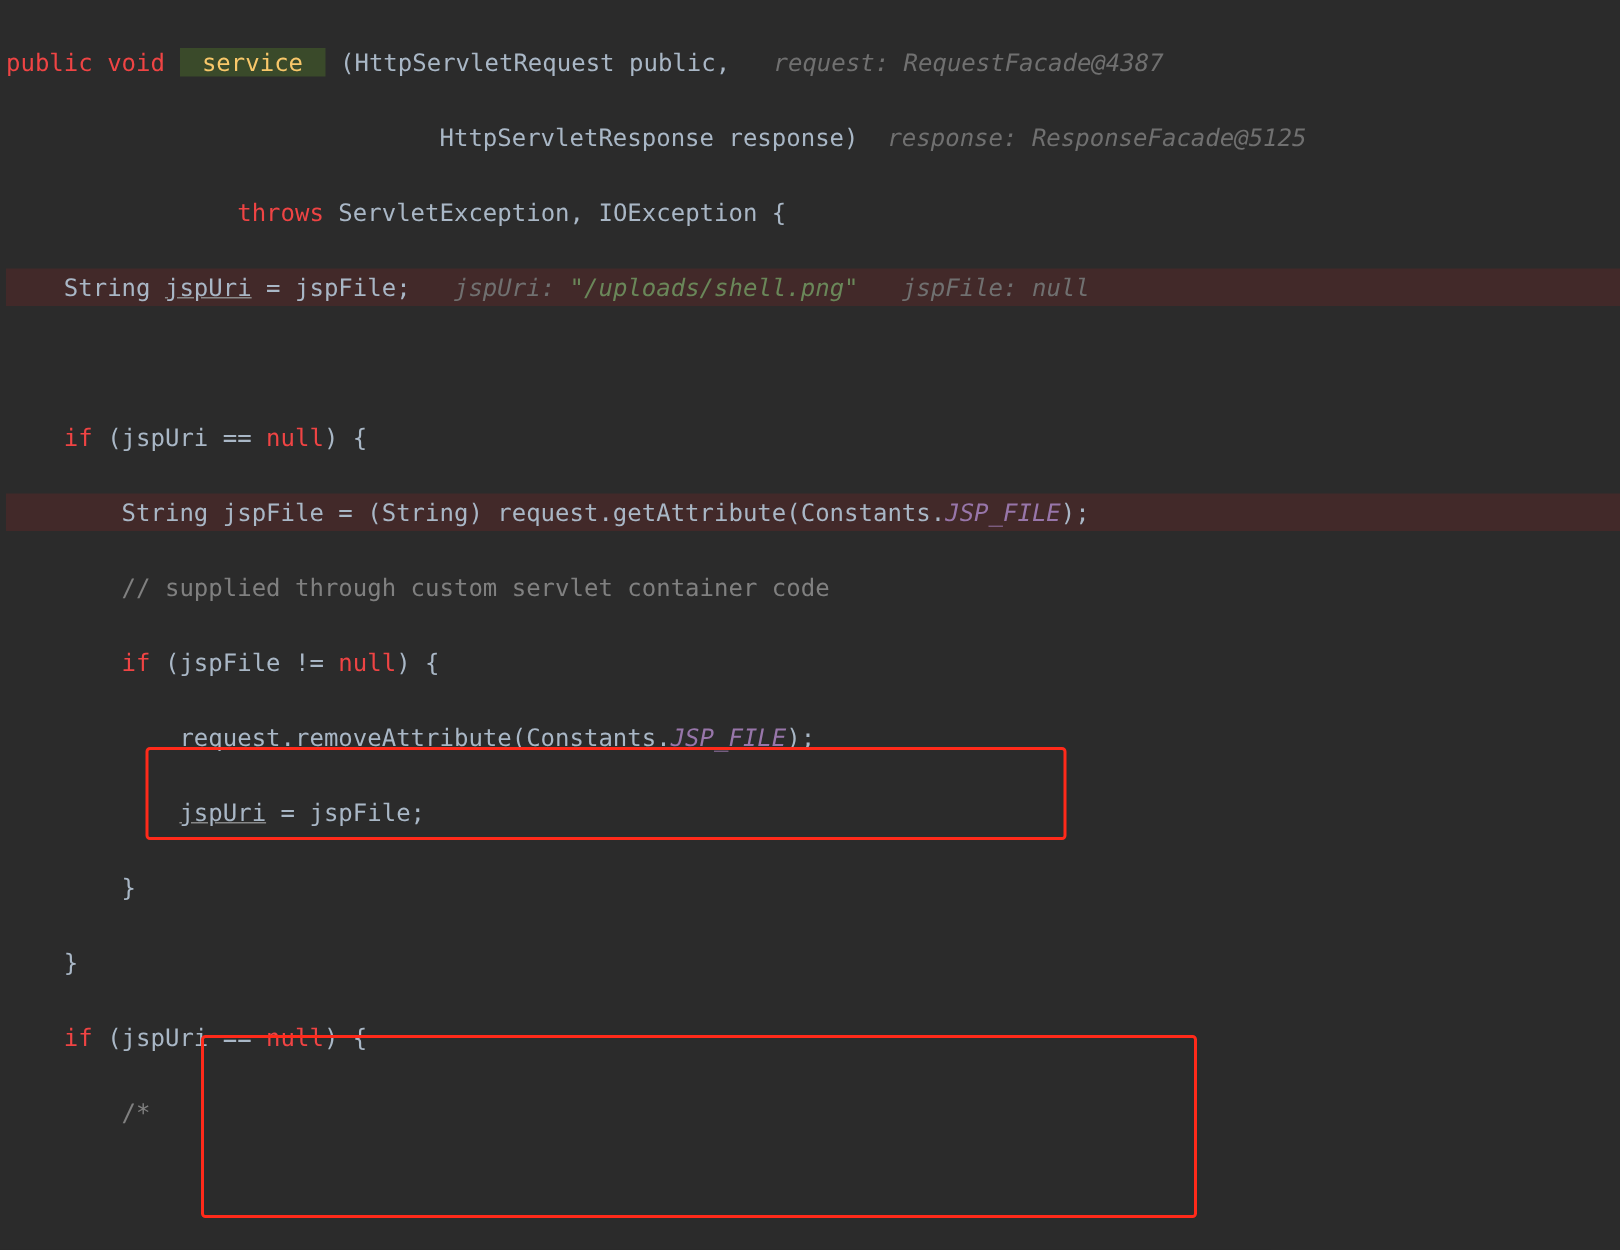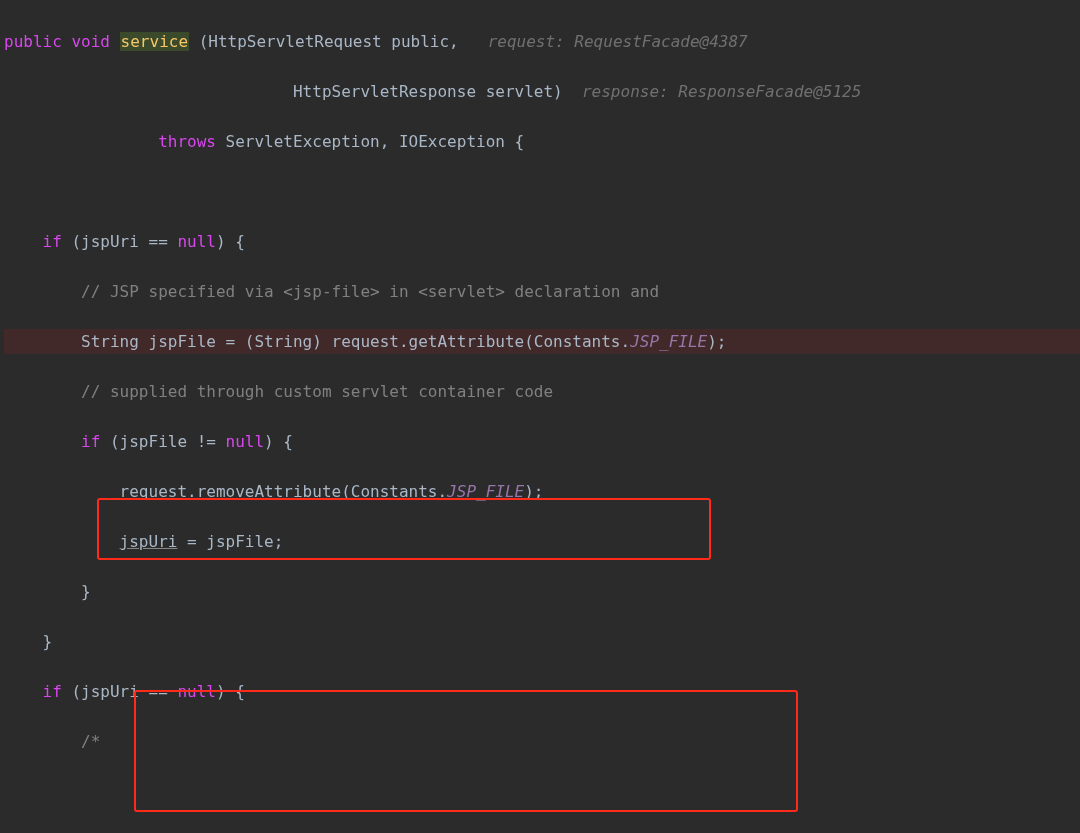--- a/index.html
+++ b/index.html
@@ -14,47 +14,47 @@
     width: 1080px;
     height: 833px;
     position: relative;
   }
   .code-area {
     padding: 4px 0 0 4px;
     white-space: pre;
     position: relative;
   }
   .line { display:block; }
-  .kw { color: #d946ef; }          
-  .mhl { color: #f8c76a; background:#3a4a2a; padding:0 1px;}
+  .kw { color: #ef4444; }          
+  .mhl { color: #f8c76a; background:#3a4a2a; padding:0 15px;}
   .underline { text-decoration: underline; text-decoration-color: #888; }
   .fld { color: #9876aa; font-style: italic; }  
   .c { color: #808080; }           
   .hint { color: #707070; font-style: italic; } 
   .hintstr { color:#6a8759; font-style: italic; }
   .debug-stripe {
     background-color: rgba(85, 40, 40, 0.55);
   }
   .box-red {
     position:absolute;
     border: 2.5px solid #ff2a1a;
     border-radius: 3px;
     pointer-events:none;
   }
 </style>
 </head>
 <body>
 
 <div class="code-area">
 <span class="line"><span class="kw">public void </span><span class="mhl">service</span><span> (HttpServletRequest public,   </span><span class="hint">request: RequestFacade@4387</span></span>
-<span class="line"><span>                              </span><span>HttpServletResponse servlet)  </span><span class="hint">response: ResponseFacade@5125</span></span>
+<span class="line"><span>                              </span><span>HttpServletResponse response)  </span><span class="hint">response: ResponseFacade@5125</span></span>
 <span class="line"><span>                </span><span class="kw">throws </span><span>ServletException, IOException {</span></span>
+<span class="line debug-stripe"><span>    </span><span>String </span><span class="underline">jspUri</span><span> = </span><span>jspFile;   </span><span class="hint">jspUri: </span><span class="hintstr">"/uploads/shell.png"</span><span class="hint">   </span><span class="hint">jspFile: null</span></span>
 <span class="line"><span> </span></span>
 <span class="line"><span>    </span><span class="kw">if </span><span>(jspUri == </span><span class="kw">null</span><span>) {</span></span>
-<span class="line"><span>        </span><span class="c">// JSP specified via &lt;jsp-file&gt; in &lt;servlet&gt; declaration and</span></span>
 <span class="line debug-stripe"><span>        </span><span>String jspFile = (String) request.getAttribute(Constants.</span><span class="fld">JSP_FILE</span><span>);</span></span>
 <span class="line"><span>        </span><span class="c">// supplied through custom servlet container code</span></span>
 <span class="line"><span>        </span><span class="kw">if </span><span>(jspFile != </span><span class="kw">null</span><span>) {</span></span>
 <span class="line"><span>            </span><span>request.removeAttribute(Constants.</span><span class="fld">JSP_FILE</span><span>);</span></span>
 <span class="line"><span>            </span><span class="underline">jspUri</span><span> = jspFile;</span></span>
 <span class="line"><span>        </span><span>}</span></span>
 <span class="line"><span>    </span><span>}</span></span>
 <span class="line"><span>    </span><span class="kw">if </span><span>(jspUri == </span><span class="kw">null</span><span>) {</span></span>
 <span class="line"><span>        </span><span class="c">/*</span></span>
 

